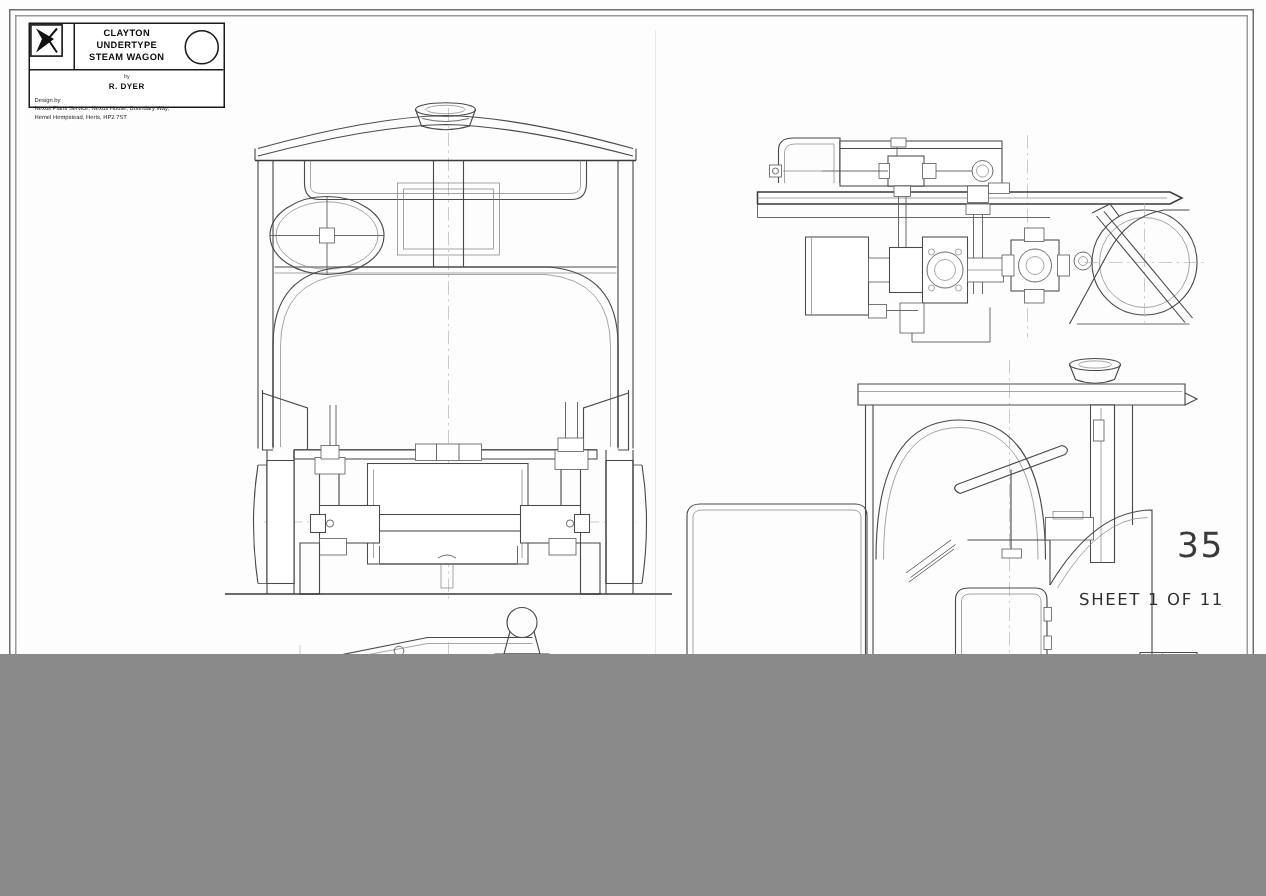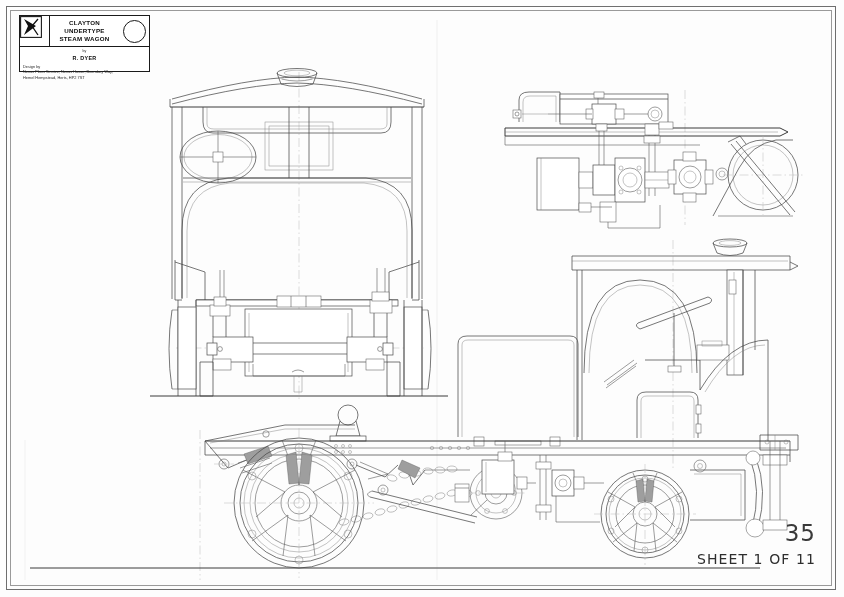--- a/index.html
+++ b/index.html
@@ -1,20 +1,20 @@
 <!DOCTYPE html>
 <html><head>
 <meta charset="utf-8">
 <title>Clayton Undertype Steam Wagon — Sheet 1 of 11</title>
 <style>
   html,body{margin:0;padding:0;background:#8a8a8a;}
   body{font-family:"Liberation Sans",sans-serif;}
   #sheet{
     position:relative;
-    width:844px;height:597px;
+    width:844px;height:436px;
     background:#fdfdfd;
     overflow:hidden;
   }
   
   .frame-outer{
     position:absolute;left:6px;top:6px;
     width:830px;height:584px;
     border:1px solid #6e6e6e;
     box-sizing:border-box;
     pointer-events:none;
@@ -73,21 +73,21 @@
   .sheet-no{
     position:absolute;right:28px;bottom:30px;
     text-align:right;color:#2a2a2a;
   }
   .sheet-no .big{
     font-family:"DejaVu Sans",sans-serif;
     font-size:23px;line-height:1;letter-spacing:1px;color:#3a3a3a;
   }
   .sheet-no .small{
     font-family:"DejaVu Sans",sans-serif;
-    font-size:14px;letter-spacing:1.1px;color:#2e2e2e;margin-top:6px;
+    font-size:11px;letter-spacing:1.1px;color:#2e2e2e;margin-top:17px;
   }
   svg{position:absolute;left:0;top:0;}
   .ln{fill:none;stroke:#4a4a4a;stroke-width:.75;}
   .ln2{fill:none;stroke:#5a5a5a;stroke-width:.6;}
   .lnh{fill:none;stroke:#3a3a3a;stroke-width:1;}
   .thin{fill:none;stroke:#7b7b7b;stroke-width:.45;}
   .cl{fill:none;stroke:#b9b9b9;stroke-width:.5;stroke-dasharray:9 3 1.5 3;}
   .hatch{fill:#9e9e9e;stroke:#5a5a5a;stroke-width:.4;}
   .wht{fill:#ffffff;stroke:#4a4a4a;stroke-width:.7;}
   .wht2{fill:#ffffff;stroke:#5e5e5e;stroke-width:.55;}

